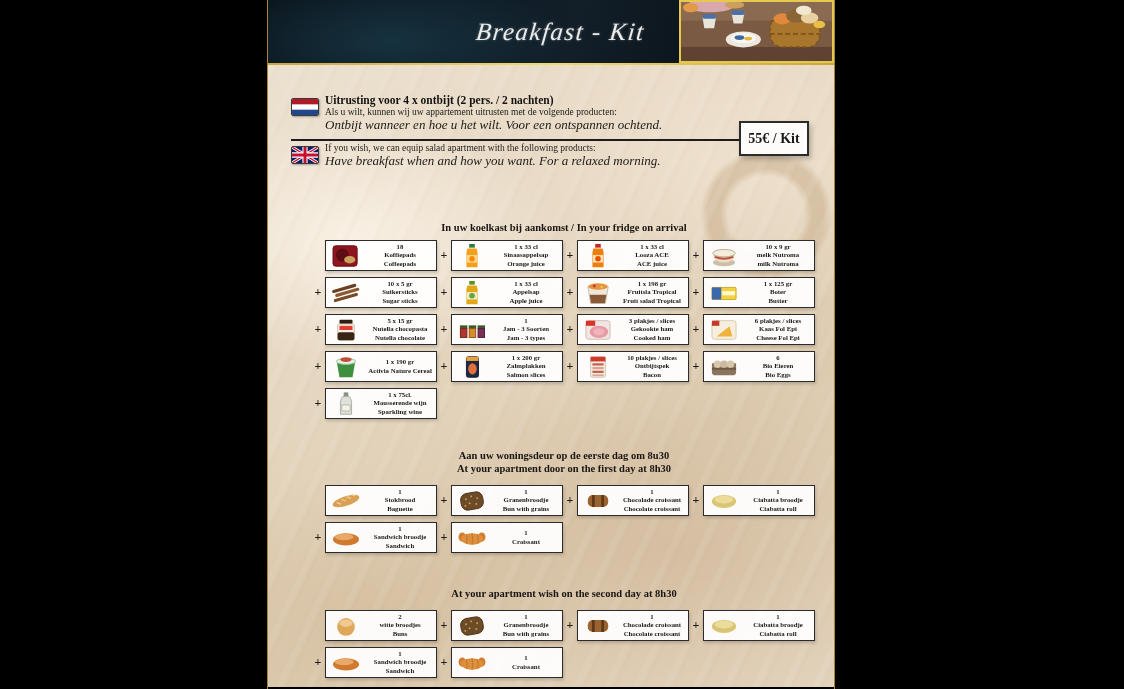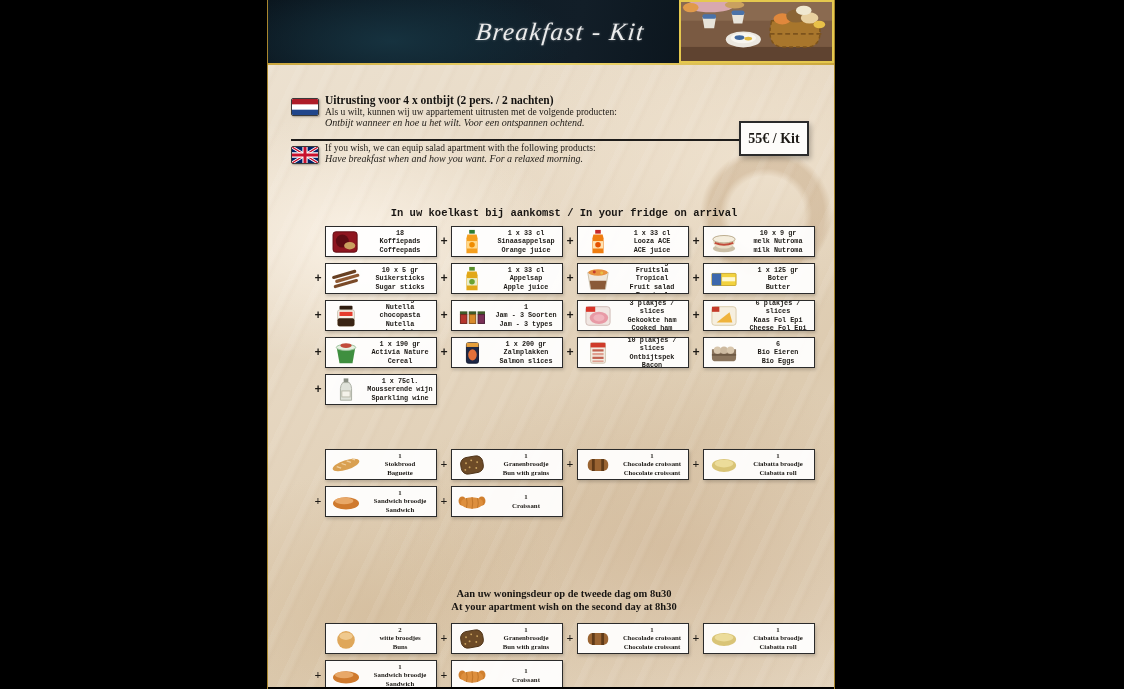--- a/index.html
+++ b/index.html
@@ -32,28 +32,28 @@
   .flag{position:absolute;width:26px;height:16px;border:1px solid #3a3a3a;border-radius:2px;
     overflow:hidden;box-shadow:1px 1px 2px rgba(0,0,0,.3);}
   .flag svg{display:block;width:100%;height:100%;}
   .flag-nl{left:23px;top:33px;}
   .flag-uk{left:23px;top:81px;}
   .intro-block{position:absolute;left:57px;width:420px;}
   .intro-nl{top:29px;}
   .intro-en{top:77px;}
   .intro-h{font-size:11.5px;font-weight:bold;color:#141210;}
   .intro-l{font-size:9.5px;margin-top:1px;}
-  .intro-n{font-size:10px;font-style:italic;}
+  .intro-n{font-size:13px;font-style:italic;}
   .divider{position:absolute;left:23px;top:74px;width:448px;height:2px;background:#1e1c1a;}
   .price{position:absolute;left:471px;top:56px;width:70px;height:35px;box-sizing:border-box;
     background:rgba(255,255,255,.9);border:2px solid #2b2b2b;display:flex;align-items:center;
     justify-content:center;font-weight:bold;font-size:14px;box-shadow:2px 3px 5px rgba(0,0,0,.25);}
   
   .section{position:absolute;left:43px;width:506px;}
-  .s1{top:142px;font-family:Liberation Mono, monospace;} .s2{top:384px;} .s3{top:522px;}
+  .s1{top:156px;} .s2{top:384px;} .s3{top:522px;}
   .section-title{text-align:center;font-weight:bold;font-size:10.5px;line-height:13px;
     color:#181512;margin-bottom:6px;}
   .s2 .section-title,.s3 .section-title{margin-bottom:10px;}
   .prod-row{display:flex;align-items:center;margin-bottom:6px;height:31px;}
   .plus{flex:0 0 14px;width:14px;text-align:center;font-weight:bold;font-size:12px;color:#1d1a16;}
   .plus.invisible{visibility:hidden;}
   .prod-box{flex:0 0 112px;width:112px;height:31px;box-sizing:border-box;
     background:rgba(255,255,255,.93);border:1.5px solid #2b2b2b;
     display:flex;align-items:center;overflow:hidden;box-shadow:1px 2px 3px rgba(0,0,0,.18);}
   .prod-img{flex:0 0 40px;display:flex;align-items:center;justify-content:center;}
@@ -414,20 +414,24 @@
                 </span>
                 <span class="prod-text">
                   <div class="pl-qty">1 x 75cl.</div>
                   <div class="pl-nl">Mousserende wijn</div>
                   <div class="pl-en">Sparkling wine</div>
                 </span>
               </div>
             </div>
           </div>
           <div class="section s2">
+            <div class="section-title">
+              <div>Aan uw woningsdeur op de eerste dag om 8u30</div>
+              <div>At your apartment door on the first day at 8h30</div>
+            </div>
             <div class="prod-row">
               <span class="plus invisible"></span>
               <div class="prod-box">
                 <span class="prod-img">
                   <svg viewBox="0 0 40 28">
                     <g transform="rotate(-18 20 14)">
                       <ellipse cx="20" cy="14" rx="15" ry="5.2" fill="#d9a051"></ellipse>
                       <path d="M10 12.5 l4 3 M16 11 l4 3 M22 10 l4 3 M28 9.5 l3 2.2" stroke="#f0d0a0" stroke-width="1.4" fill="none"></path>
                     </g>
                   </svg>
@@ -515,21 +519,20 @@
                 </span>
                 <span class="prod-text">
                   <div class="pl-qty">1</div>
                   <div class="pl-nl">Croissant</div>
                 </span>
               </div>
             </div>
           </div>
           <div class="section s3">
             <div class="section-title">
-              <div>Aan uw woningsdeur op de tweede dag om 8u30</div>
               <div>At your apartment wish on the second day at 8h30</div>
             </div>
             <div class="prod-row">
               <span class="plus invisible"></span>
               <div class="prod-box">
                 <span class="prod-img">
                   <svg viewBox="0 0 40 28">
                     <circle cx="20" cy="15" r="9.5" fill="#dfa75a"></circle>
                     <ellipse cx="20" cy="11" rx="7" ry="4" fill="#efc98e"></ellipse>
                   </svg>

